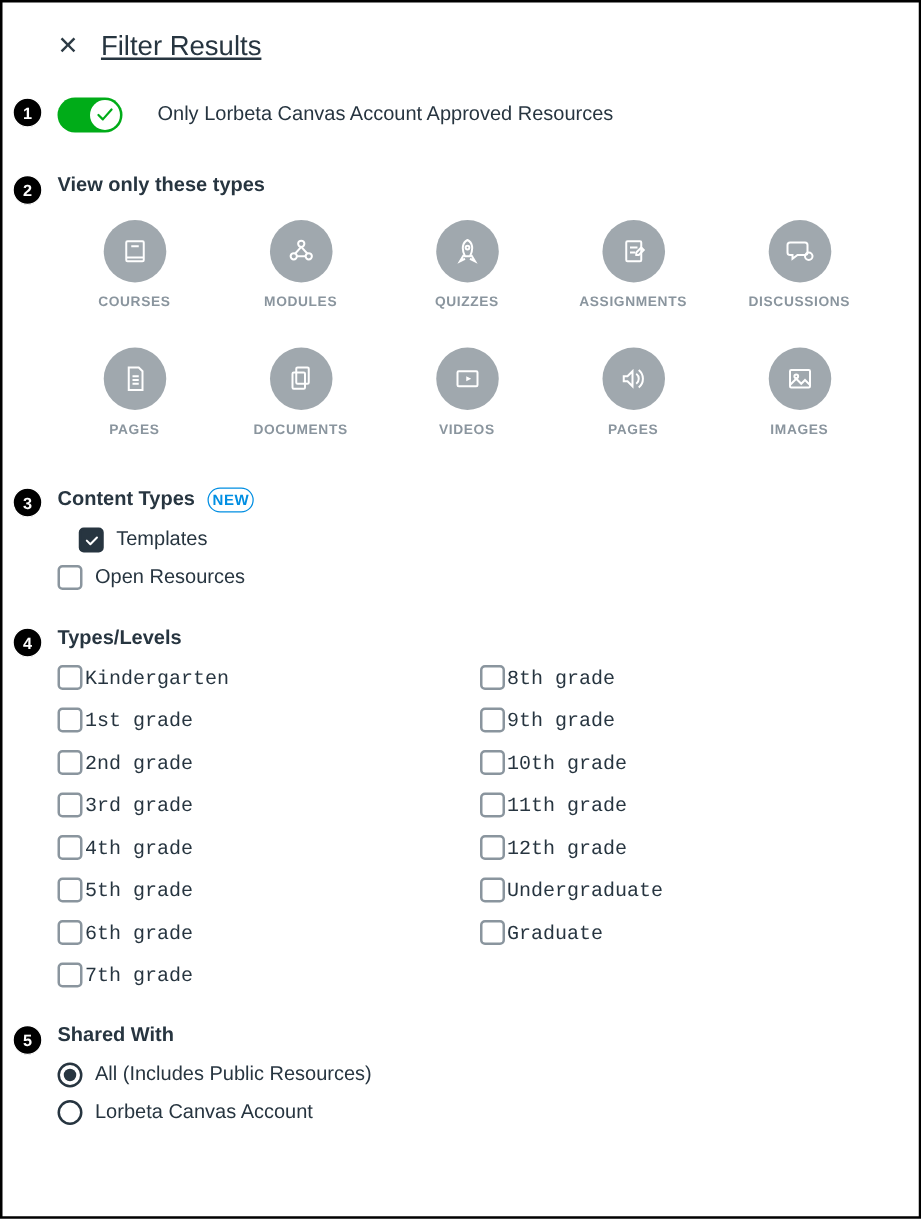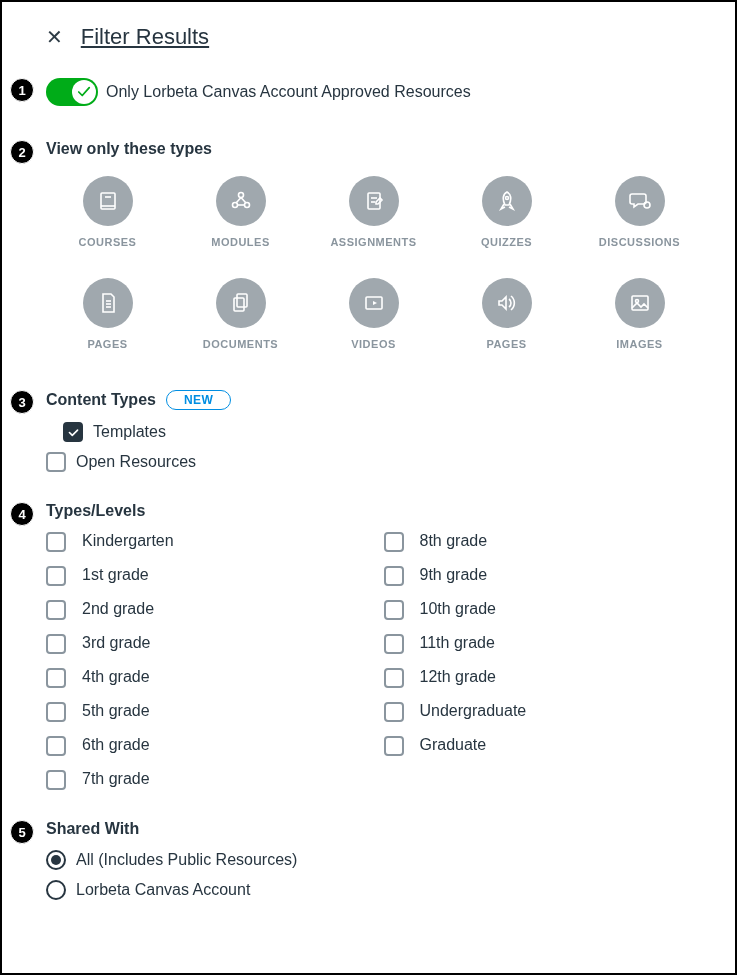--- a/index.html
+++ b/index.html
@@ -48,21 +48,21 @@
       font-size: 13px;
       font-weight: 600;
       display: flex;
       align-items: center;
       justify-content: center;
       border: 1px solid #fff;
     }
     .toggle-row {
       display: flex;
       align-items: center;
-      gap: 8px;
+      gap: 28px;
     }
     .toggle {
       width: 52px;
       height: 28px;
       border-radius: 14px;
       background: #00AC18;
       position: relative;
       cursor: pointer;
       flex-shrink: 0;
     }
@@ -88,21 +88,21 @@
       align-items: center;
       gap: 10px;
       margin-bottom: 12px;
     }
     .new-badge {
       border: 1px solid #008EE2;
       color: #008EE2;
       font-size: 12px;
       font-weight: 600;
       letter-spacing: 0.5px;
-      padding: 2px 17px;
+      padding: 2px 3px;
       border-radius: 10px;
     }
     .types-grid {
       display: grid;
       grid-template-columns: repeat(5, 1fr);
       row-gap: 30px;
       column-gap: 10px;
       margin-top: 18px;
     }
     .type-item {
@@ -157,22 +157,23 @@
     .checkbox.checked svg { width: 13px; height: 13px; }
     .opt-label { font-size: 16px; color: #273540; }
     .grades-grid {
       display: grid;
       grid-template-columns: 1fr 1fr;
       column-gap: 20px;
     }
     .grades-col { display: flex; flex-direction: column; gap: 14px; }
     .grade-row {
       display: flex;
-      align-items: flex-start;
-      gap: 16px;
+      align-items: flex-end;
+      gap: 2px;
+      font-family: Liberation Mono, monospace;
     }
     .radio {
       width: 20px;
       height: 20px;
       border: 2.5px solid #273540;
       border-radius: 50%;
       background: #fff;
       cursor: pointer;
       display: flex;
       align-items: center;
@@ -232,38 +233,38 @@
             <line x1="12" y1="8.5" x2="7" y2="14"></line>
             <line x1="12" y1="8.5" x2="17" y2="14"></line>
             <line x1="8.5" y1="16" x2="15.5" y2="16"></line>
           </svg>
         </div>
       <span class="type-label">MODULES</span>
     </div>
     <div class="type-item">
       <div class="type-circle">
           <svg viewBox="0 0 24 24">
+            <path d="M12 3 C16 5 17 10 14 16 L10 16 C7 10 8 5 12 3 Z"></path>
+            <circle cx="12" cy="9" r="1.5"></circle>
+            <path d="M9 15 L6 20 L10 18"></path>
+            <path d="M15 15 L18 20 L14 18"></path>
+          </svg>
+        </div>
+      <span class="type-label">QUIZZES</span>
+    </div>
+    <div class="type-item">
+      <div class="type-circle">
+          <svg viewBox="0 0 24 24">
             <rect x="6" y="4" width="12" height="16" rx="1"></rect>
             <line x1="9" y1="9" x2="15" y2="9"></line>
             <line x1="9" y1="13" x2="13" y2="13"></line>
             <path d="M14 13 L18 9 L20 11 L16 15 L14 15 Z"></path>
           </svg>
         </div>
       <span class="type-label">ASSIGNMENTS</span>
-    </div>
-    <div class="type-item">
-      <div class="type-circle">
-          <svg viewBox="0 0 24 24">
-            <path d="M12 3 C16 5 17 10 14 16 L10 16 C7 10 8 5 12 3 Z"></path>
-            <circle cx="12" cy="9" r="1.5"></circle>
-            <path d="M9 15 L6 20 L10 18"></path>
-            <path d="M15 15 L18 20 L14 18"></path>
-          </svg>
-        </div>
-      <span class="type-label">QUIZZES</span>
     </div>
     <div class="type-item">
       <div class="type-circle">
           <svg viewBox="0 0 24 24">
             <path d="M4 5 h12 a2 2 0 0 1 2 2 v6 a2 2 0 0 1 -2 2 h-6 l-4 3 v-3 h-2 a2 2 0 0 1 -2 -2 v-6 a2 2 0 0 1 2 -2 z"></path>
             <circle cx="19" cy="16" r="3"></circle>
           </svg>
         </div>
       <span class="type-label">DISCUSSIONS</span>
     </div>

